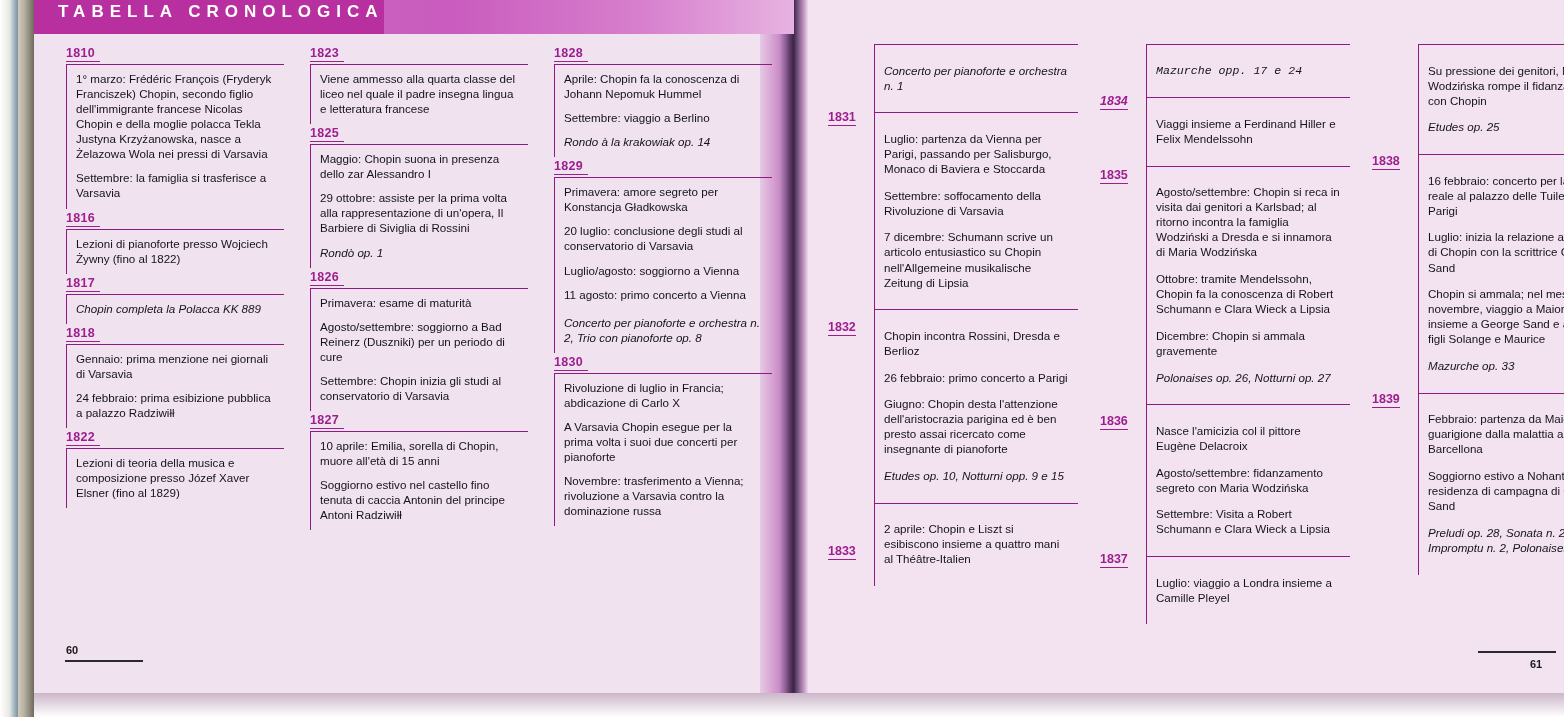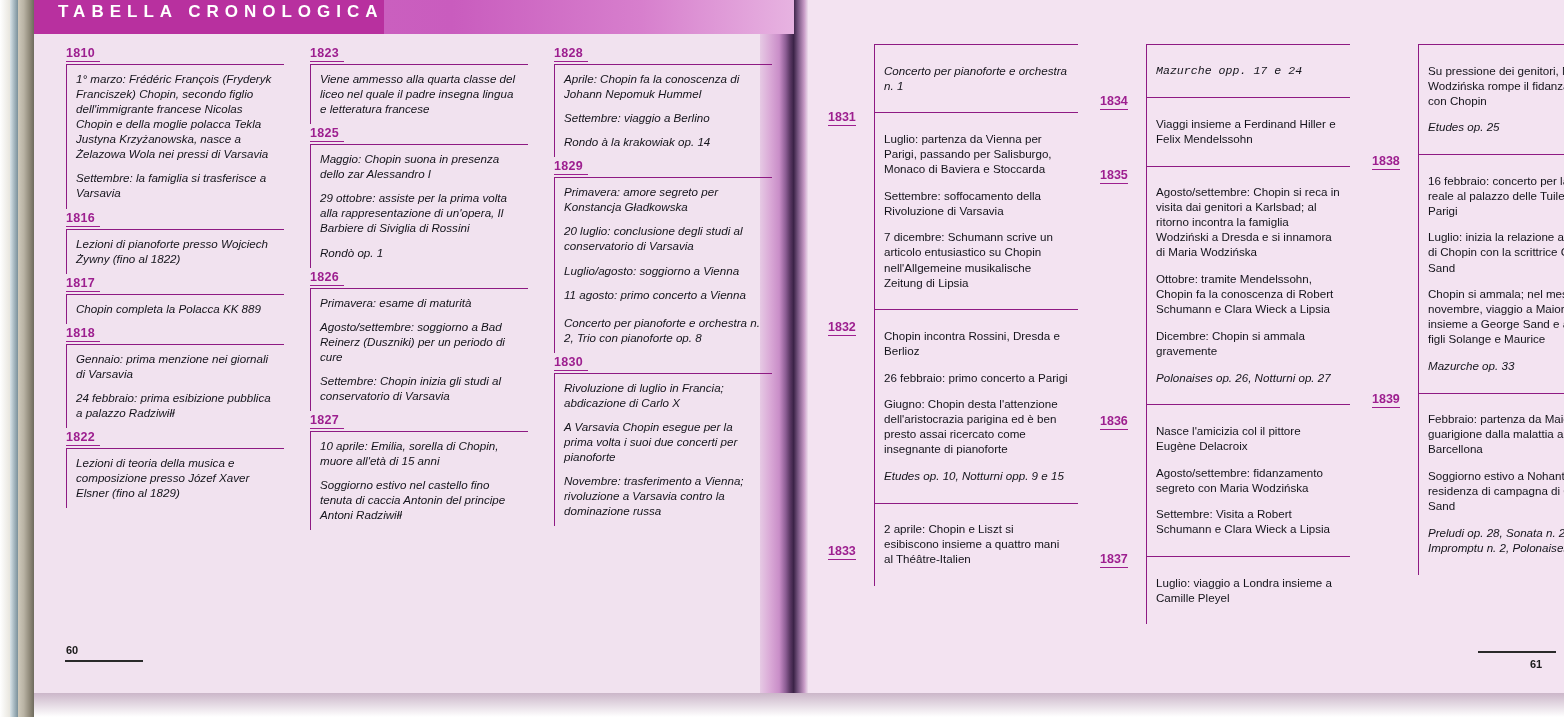--- a/index.html
+++ b/index.html
@@ -101,21 +101,20 @@
   .block {
     border-left: 1.4px solid #8e1a83;
     border-top: 1.4px solid #8e1a83;
     padding: 6px 8px 8px 9px;
     font-size: 11.6px;
     line-height: 1.30;
     color: #13131a;
   }
   .block p {
     margin: 0 0 9px 0;
-    font-style: italic;
   }
   .block p:last-child { margin-bottom: 0; }
 
   
   .col.yearleft {
     width: 250px;
     margin-right: 22px;
     display: flex;
   }
   .col.yearleft .years {
@@ -292,21 +291,21 @@
             <p>Giugno: Chopin desta l'attenzione dell'aristocrazia parigina ed è ben presto assai ricercato come insegnante di pianoforte</p>
             <p style="font-style: italic;">Etudes op. 10, Notturni opp. 9 e 15</p>
           </div>
           <div class="block-plain">
             <p>2 aprile: Chopin e Liszt si esibiscono insieme a quattro mani al Théâtre-Italien</p>
           </div>
         </div>
       </div>
       <div class="col yearleft">
         <div class="years">
-          <div class="yr-abs" style="top: 50px;"><span>1834</span></div>
+          <div class="yr-abs" style="top: 50px; font-style: italic;"><span>1834</span></div>
           <div class="yr-abs" style="top: 124px;"><span>1835</span></div>
           <div class="yr-abs" style="top: 370px;"><span>1836</span></div>
           <div class="yr-abs" style="top: 508px;"><span>1837</span></div>
         </div>
         <div class="bodies">
           <div class="block-plain">
             <p style="font-style: italic; font-family: Liberation Mono, monospace;">Mazurche opp. 17 e 24</p>
           </div>
           <div class="block-plain">
             <p>Viaggi insieme a Ferdinand Hiller e Felix Mendelssohn</p>

